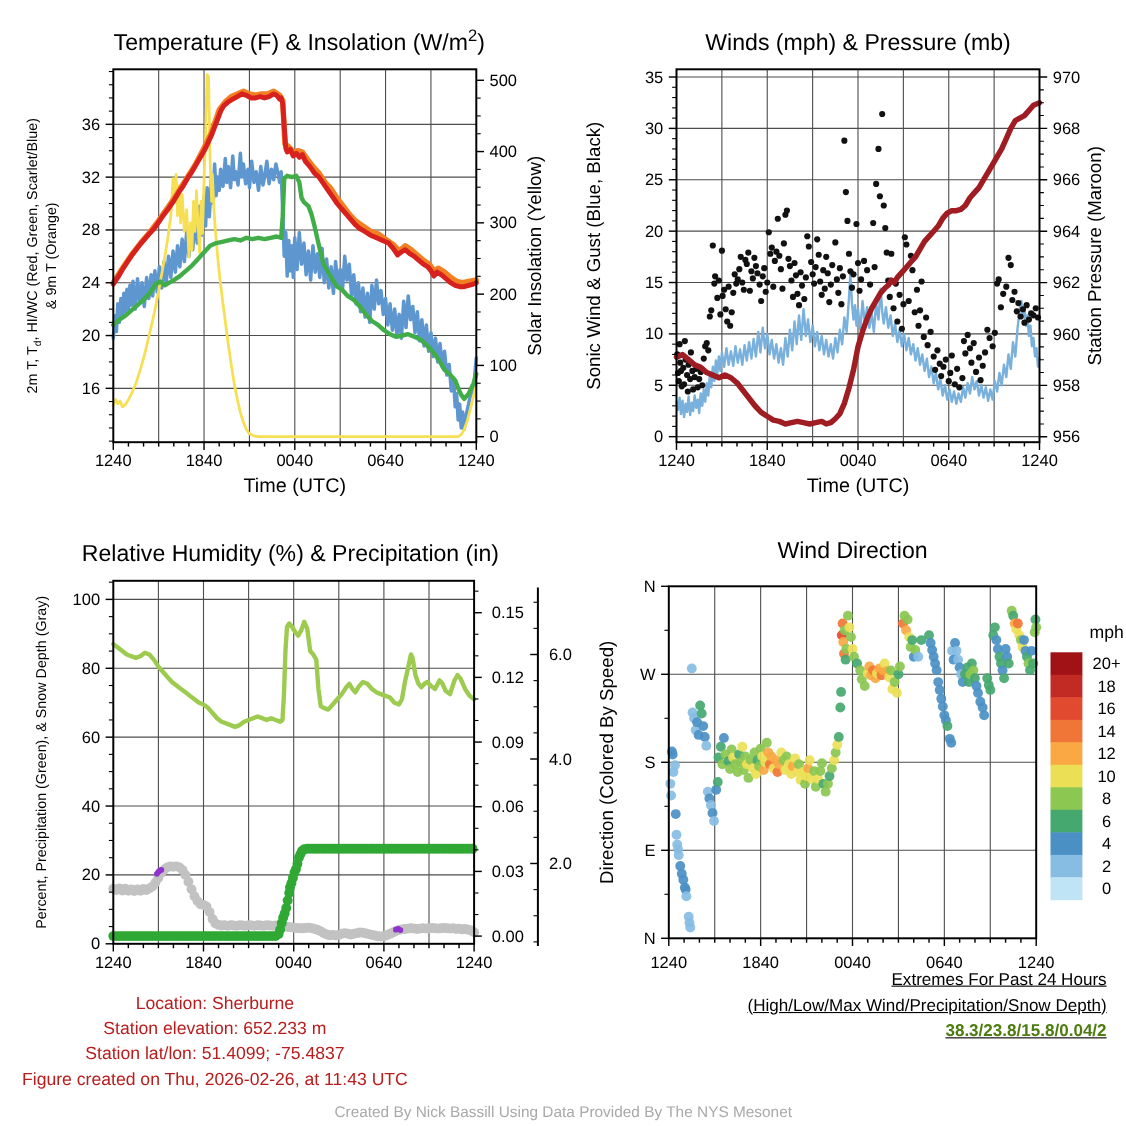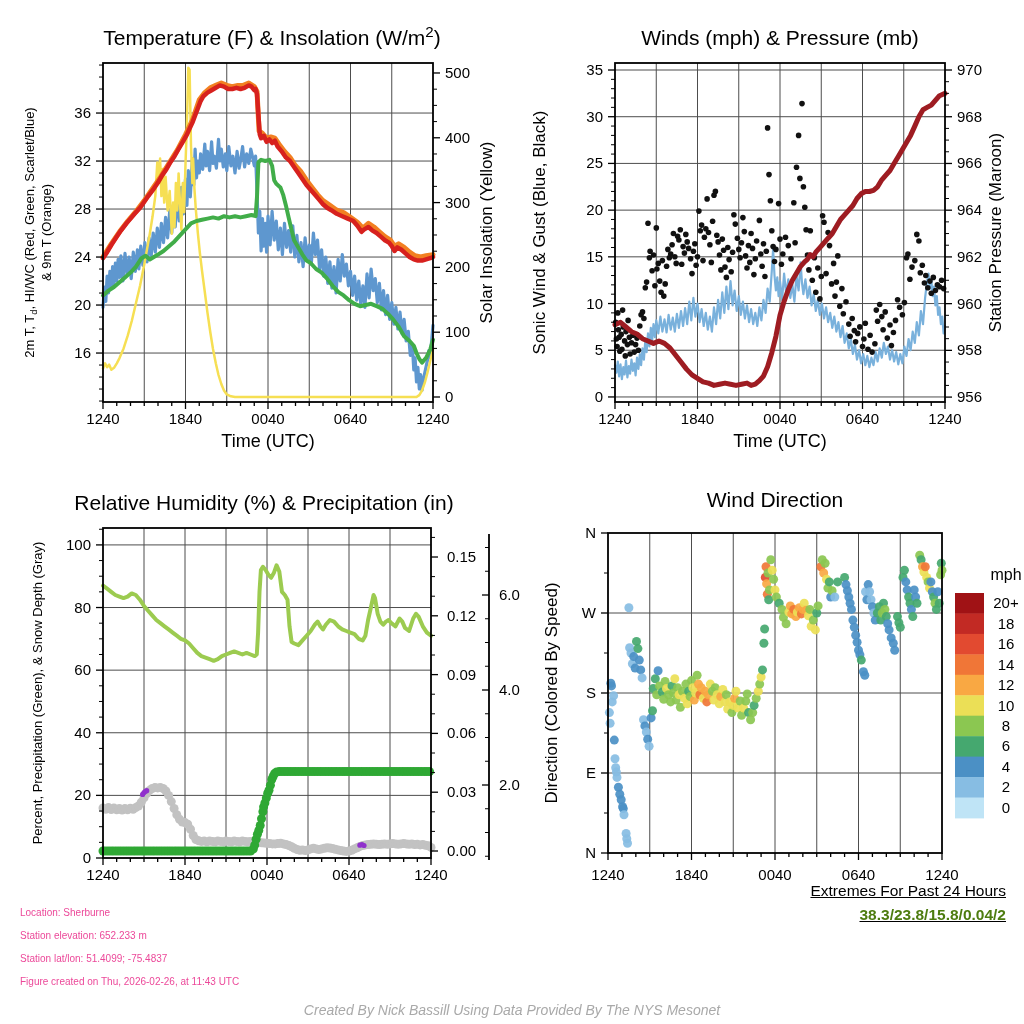--- a/index.html
+++ b/index.html
@@ -1,22 +1,22 @@
 <!DOCTYPE html>
 <html><head>
 <meta charset="utf-8">
 <style>
   html,body{margin:0;padding:0;background:#fff;}
   body, svg text {font-family:"Liberation Sans", sans-serif;}
   .page{position:relative;width:1024px;height:1024px;background:#fff;overflow:hidden;}
   #plots{position:absolute;left:0;top:0;}
-  .footer-left{position:absolute;left:20px;top:901px;font-size:10px;line-height:23px;color:#ec4899;}
+  .footer-left{position:absolute;left:20px;top:901px;font-size:16px;line-height:23px;color:#b91c1c;text-align:center;}
   .footer-right{position:absolute;right:18px;top:879px;text-align:right;font-size:15.5px;line-height:23.5px;color:#000;text-decoration:underline;}
   .extremes-values{font-weight:bold;}
-  .credit{position:absolute;left:0;top:1002px;width:100%;text-align:center;font-size:14px;color:#a9a9a9;font-style:italic;}
+  .credit{position:absolute;left:0;top:1002px;width:100%;text-align:center;font-size:14px;color:#a9a9a9;}
 </style>
 </head>
 <body>
 
 <div class="page">
   <svg id="plots" width="1024" height="1024" viewBox="0 0 1024 1024">
       <g>
         <g>
           <line x1="144.25" y1="63" x2="144.25" y2="402" stroke="#4d4d4d" stroke-width="1"></line>
           <line x1="185.5" y1="63" x2="185.5" y2="402" stroke="#4d4d4d" stroke-width="1"></line>
@@ -1202,17 +1202,18 @@
 
   <div class="footer-left">
     <div>Location: Sherburne</div>
     <div>Station elevation: 652.233 m</div>
     <div>Station lat/lon: 51.4099; -75.4837</div>
     <div>Figure created on Thu, 2026-02-26, at 11:43 UTC</div>
   </div>
 
   <div class="footer-right">
     <div>Extremes For Past 24 Hours</div>
+    <div>(High/Low/Max Wind/Precipitation/Snow Depth)</div>
     <div class="extremes-values" id="extremes-values" style="color: #4d7c0f;">38.3/23.8/15.8/0.04/2</div>
   </div>
 
   <div class="credit">Created By Nick Bassill Using Data Provided By The NYS Mesonet</div>
 </div>
 
 </body></html>

